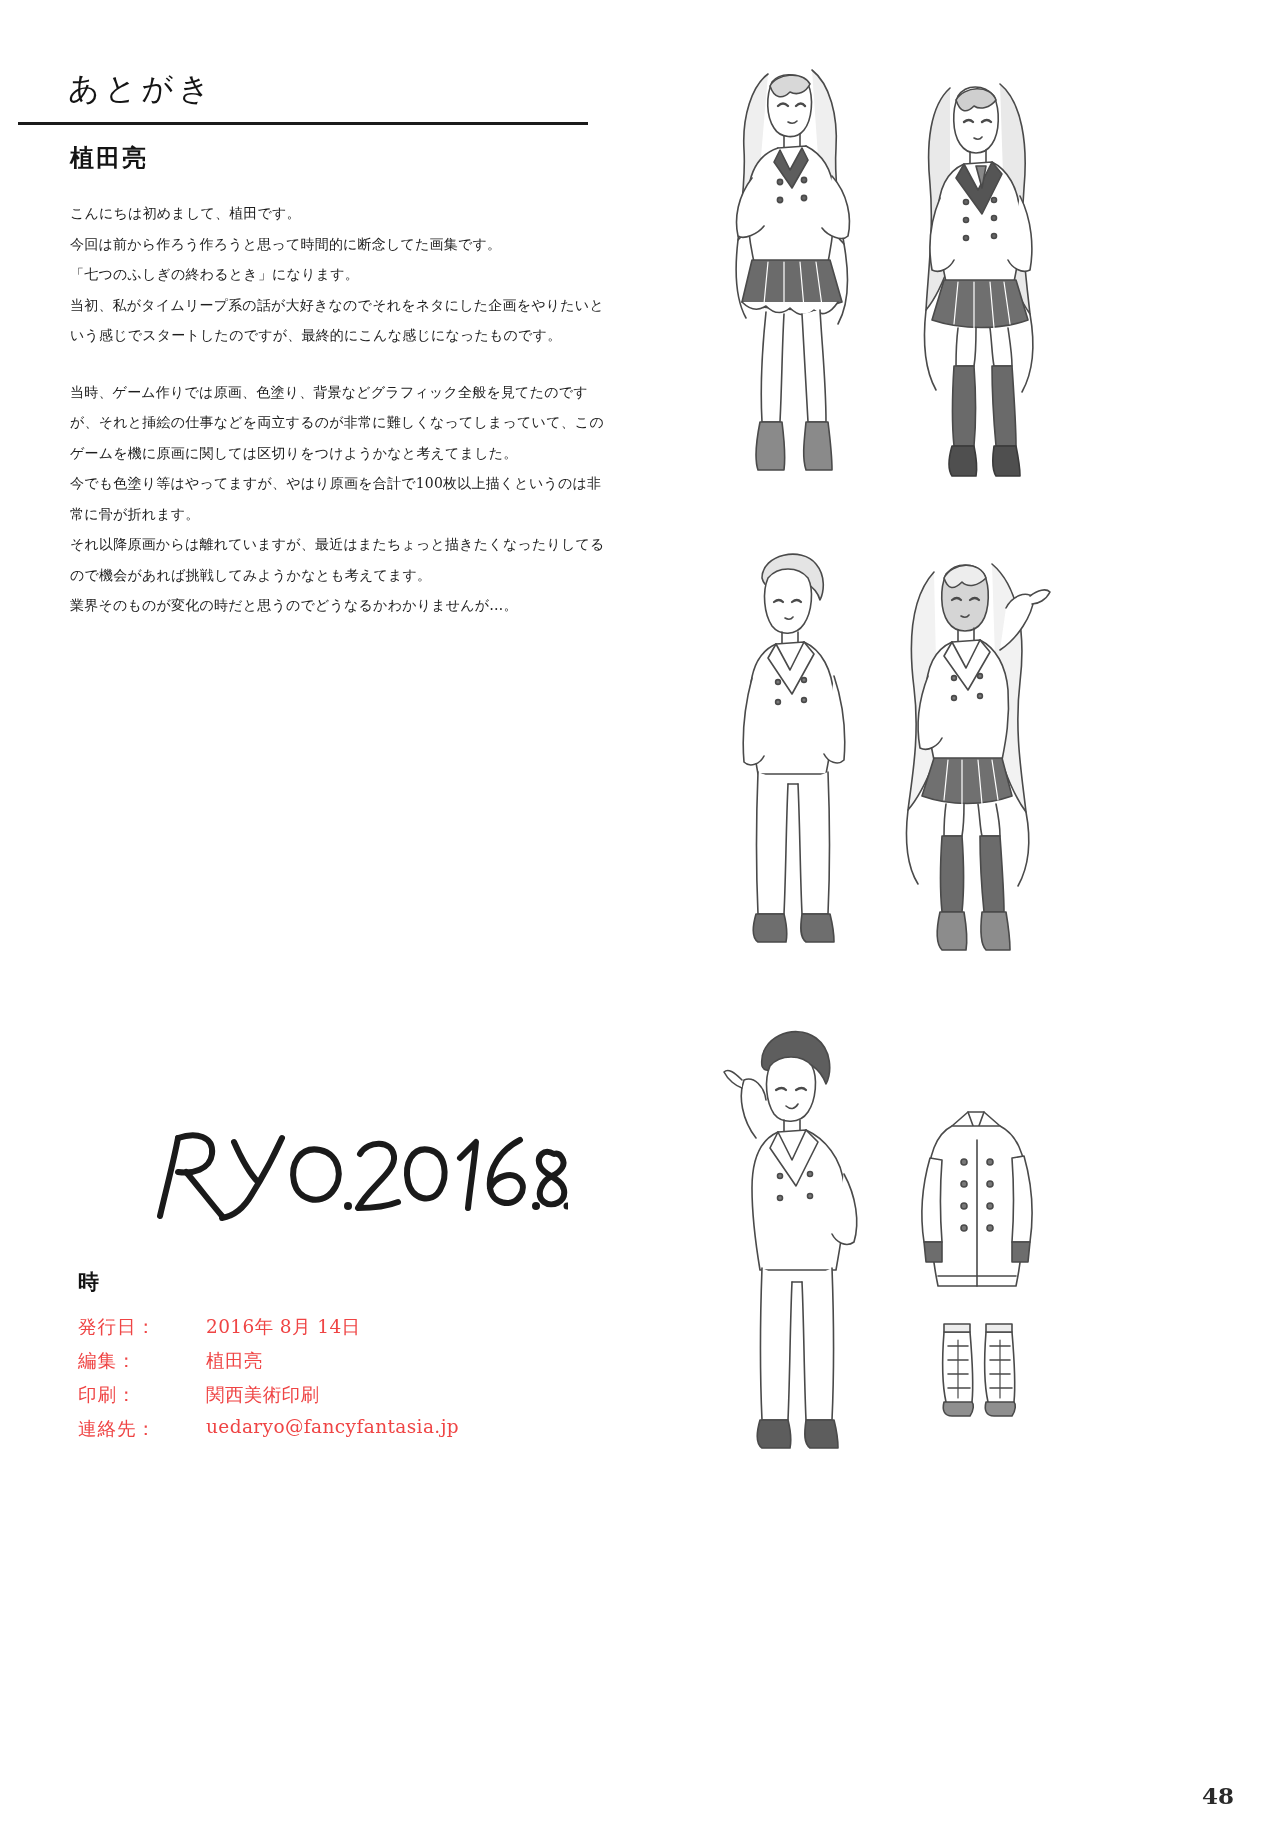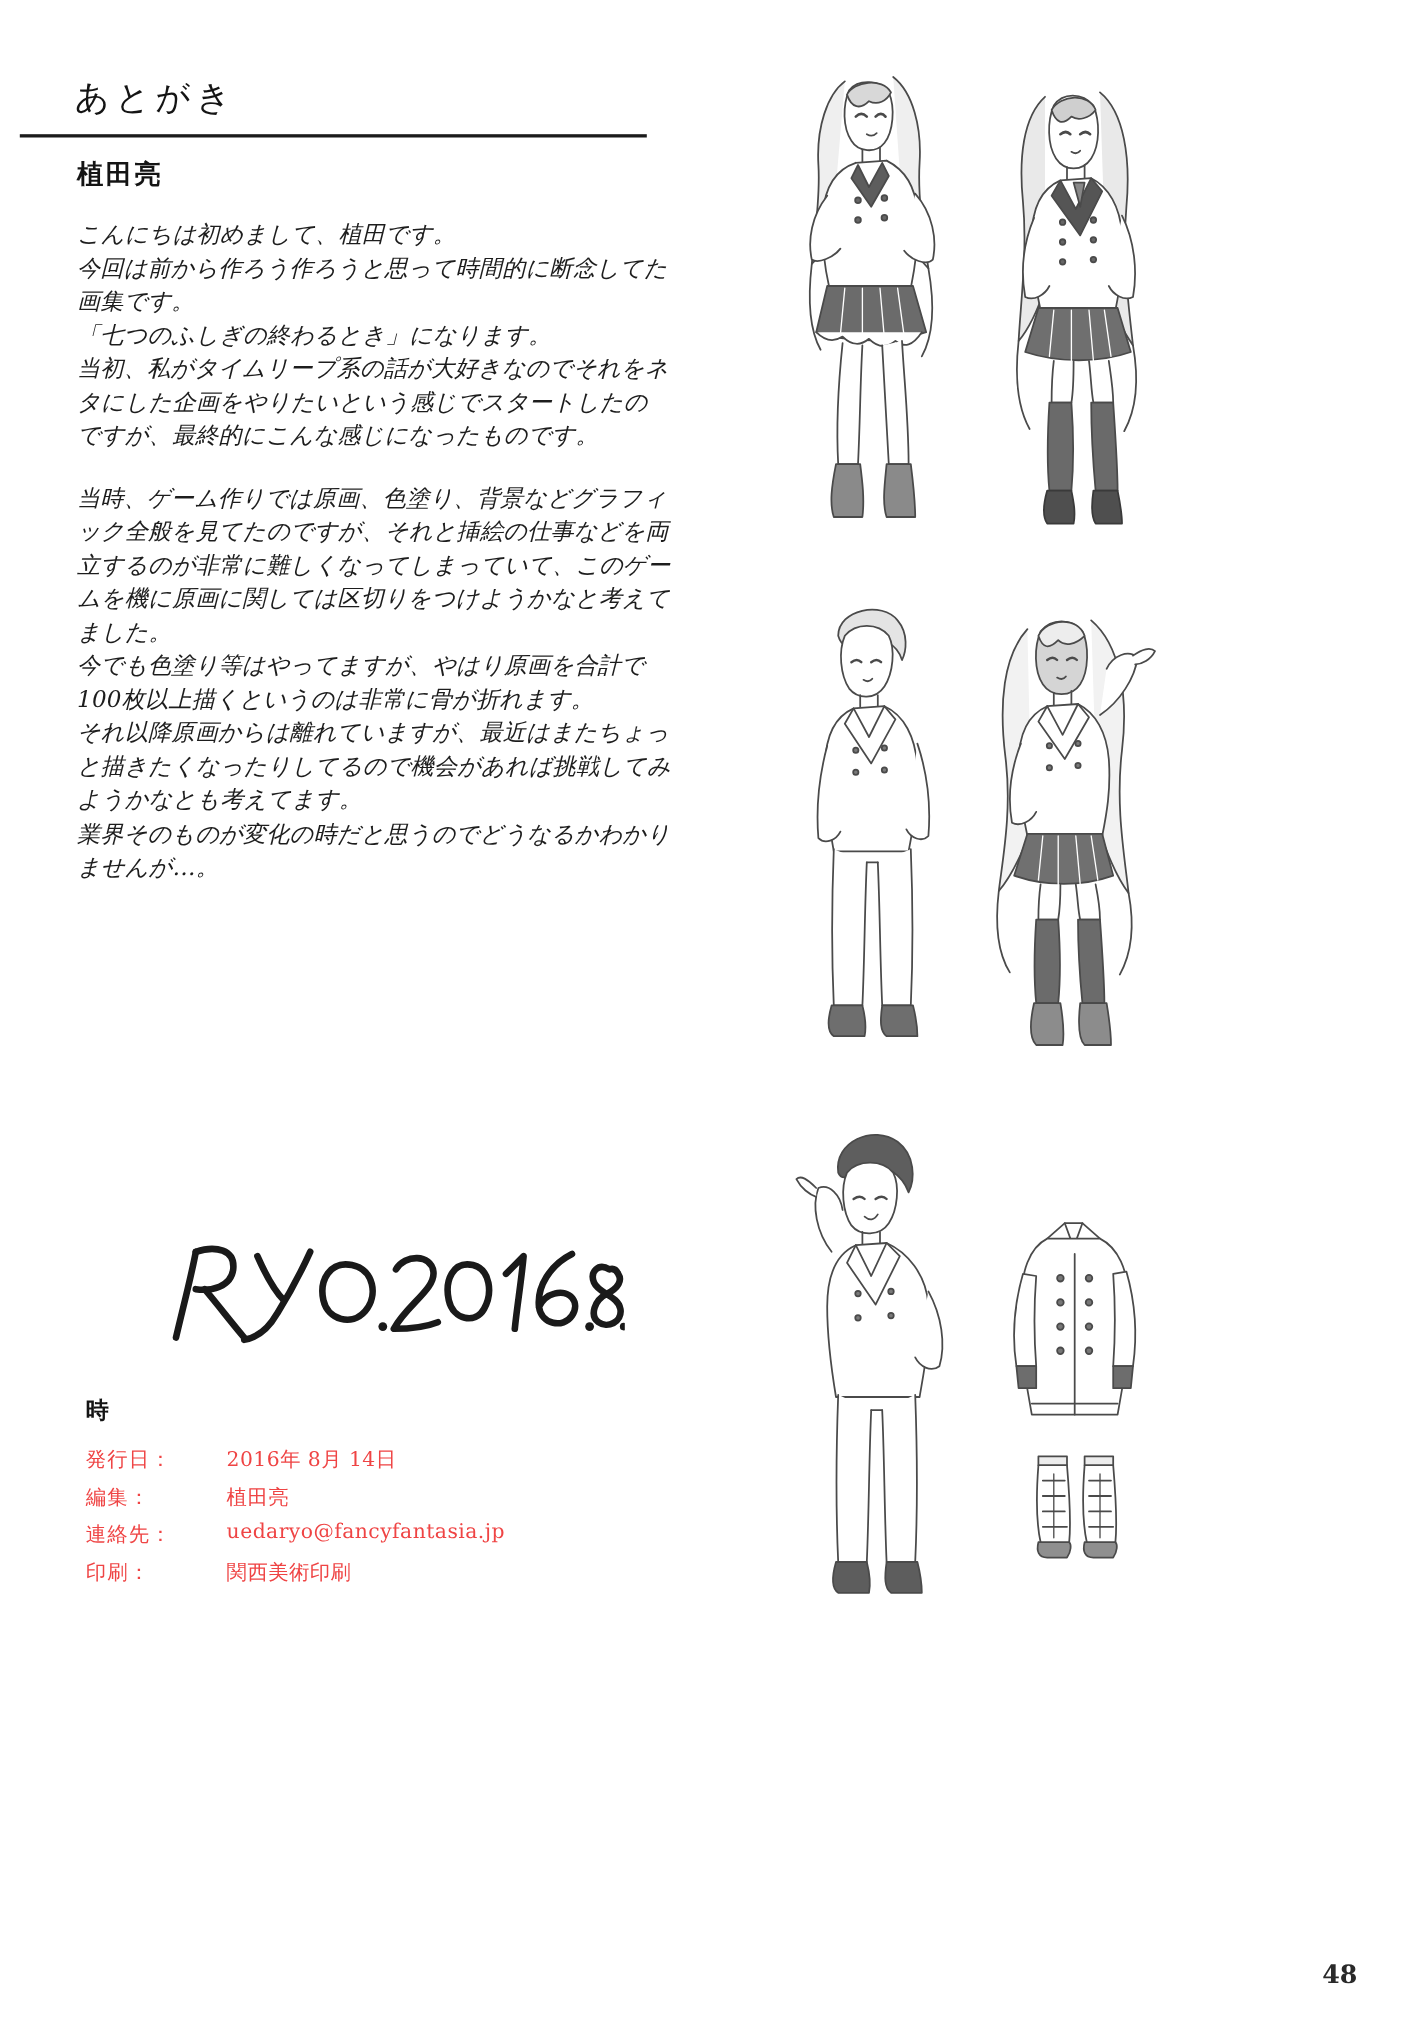--- a/index.html
+++ b/index.html
@@ -55,25 +55,24 @@
     letter-spacing: 2px;
     color: #141414;
   }
 
   #body-text {
     position: absolute;
     left: 70px;
     top: 198px;
     width: 540px;
     font-family: "DejaVu Serif", "Liberation Serif", serif;
-    font-size: 21px;
+    font-size: 14px;
     line-height: 30.5px;
     color: #1d1d1d;
     letter-spacing: 0.2px;
-    font-style: italic;
   }
   #body-text p {
     margin: 0 0 26px 0;
   }
   #body-text p:last-child {
     margin-bottom: 0;
   }
 
   
   #signature {
@@ -191,26 +190,26 @@
 
     <div class="colophon-row">
       <span class="colophon-label">発行日：</span>
       <span class="colophon-value">2016年 8月 14日</span>
     </div>
     <div class="colophon-row">
       <span class="colophon-label">編集：</span>
       <span class="colophon-value">植田亮</span>
     </div>
     <div class="colophon-row">
+      <span class="colophon-label">印刷：</span>
+      <span class="colophon-value">関西美術印刷</span>
+    </div>
+    <div class="colophon-row">
       <span class="colophon-label">連絡先：</span>
       <span class="colophon-value">uedaryo@fancyfantasia.jp</span>
-    </div>
-    <div class="colophon-row">
-      <span class="colophon-label">印刷：</span>
-      <span class="colophon-value">関西美術印刷</span>
     </div>
   </div>
 </div>
 
 <div id="illustration-column">
 
   <div class="sketch-panel" style="left:20px; top:30px;">
     <svg width="220" height="460" viewBox="0 0 220 460" aria-hidden="true">
       <g fill="none" stroke="#4a4a4a" stroke-width="1.6" stroke-linecap="round" stroke-linejoin="round">
 

